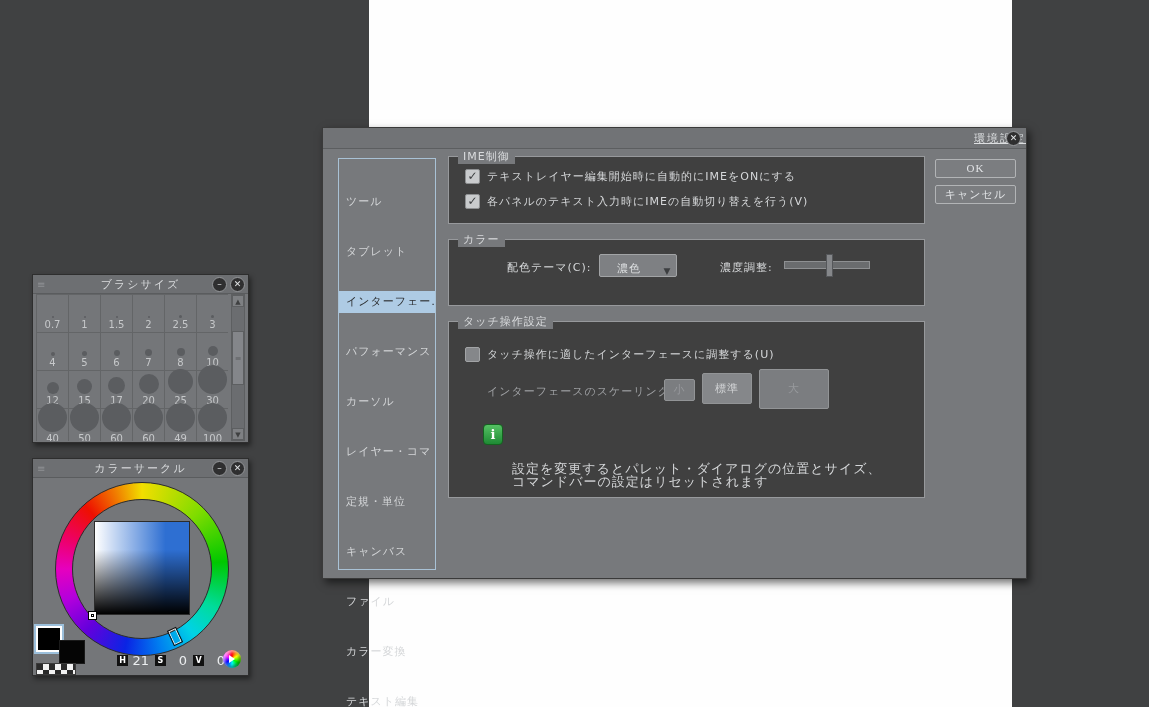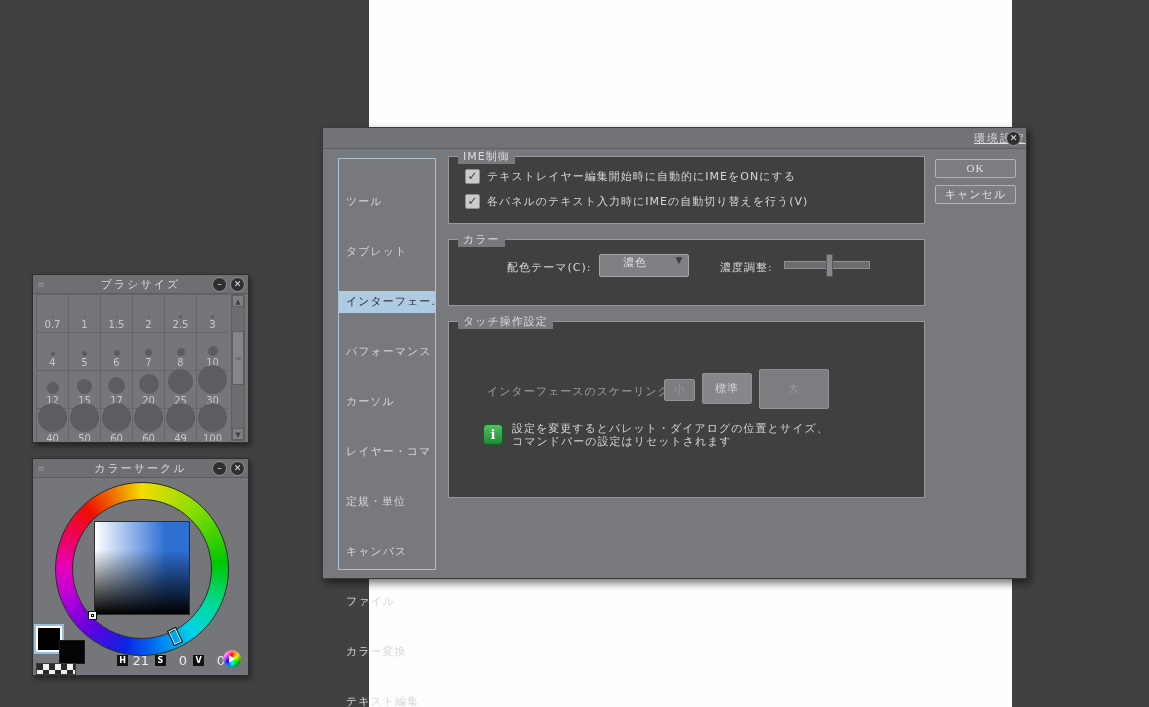--- a/index.html
+++ b/index.html
@@ -68,39 +68,39 @@
   .g-color{top:111px;height:67px;}
   .g-touch{top:193px;height:177px;}
 
   .chk-row{position:absolute;display:flex;align-items:center;gap:7px;}
   .checkbox{width:15px;height:15px;border-radius:2px;background:#c9cbcd;border:1px solid #8e9092;
     color:#3c3e40;font-size:12px;font-weight:bold;line-height:13px;text-align:center;cursor:pointer;flex:none;}
   .checkbox.unchecked{background:#85878a;border:1px solid #a2a4a6;}
   .chk-label{font-size:11px;color:#d5d7d9;letter-spacing:1px;}
 
   .field-label{font-size:11px;color:#d5d7d9;letter-spacing:1px;}
-  .dropdown{position:absolute;left:150px;top:14px;width:90px;height:23px;background:#7e8083;border:1px solid #a2a4a6;
-    border-radius:2px;display:flex;align-items:flex-start;cursor:pointer;}
+  .dropdown{position:absolute;left:150px;top:14px;width:78px;height:23px;background:#7e8083;border:1px solid #a2a4a6;
+    border-radius:2px;display:flex;align-items:flex-end;cursor:pointer;}
   .dd-value{flex:1;text-align:center;font-size:11px;color:#dcdee0;letter-spacing:1px;}
   .dd-arrow{width:18px;font-size:9px;color:#3c3e40;text-align:center;}
   .slider{position:absolute;left:335px;top:21px;width:86px;height:8px;background:#6a6c6e;border:1px solid #8e9092;cursor:pointer;}
   .slider-handle{position:absolute;left:41px;top:-8px;width:7px;height:23px;background:#85878a;border:1px solid #55575a;cursor:grab;}
 
   .scale-label{position:absolute;left:38px;top:62px;font-size:11px;color:#9fa1a4;letter-spacing:1px;}
   .scale-btn{position:absolute;background:#7b7d80;border:1px solid #929496;border-radius:2px;
     text-align:center;font-size:11px;color:#97999c;letter-spacing:1px;cursor:pointer;}
   .sb-small{left:215px;top:57px;width:31px;height:22px;line-height:20px;}
   .sb-std{left:253px;top:51px;width:50px;height:31px;line-height:29px;background:#85878a;color:#d2d4d6;}
   .sb-large{left:310px;top:47px;width:70px;height:40px;line-height:38px;}
 
   .info-row{position:absolute;left:34px;top:100px;display:flex;gap:9px;}
   .info-icon{width:20px;height:21px;border-radius:4px;flex:none;margin-top:2px;
     background:linear-gradient(#55c163,#1e8a34);border:1px solid #14621f;
     color:#fff;font-size:13px;font-weight:bold;font-family:"DejaVu Serif",serif;text-align:center;line-height:20px;}
-  .info-lines{font-size:11px;color:#d5d7d9;line-height:13px;letter-spacing:1px;}
+  .info-lines{font-size:13px;color:#d5d7d9;line-height:13px;letter-spacing:1px;margin-top:40px;}
 
   .dlg-btn{position:absolute;left:612px;width:81px;height:19px;background:#7b7d80;border:1px solid #b2b4b6;
     border-radius:2px;text-align:center;font-size:11px;color:#e2e4e6;line-height:17px;letter-spacing:1px;cursor:pointer;}
   .btn-ok{top:31px;font-family:Liberation Serif, serif;}
   .btn-cancel{top:57px;}
 </style>
 </head>
 <body>
 
 <div class="screen">
@@ -288,20 +288,24 @@
         <span class="dd-arrow">▼</span>
       </div>
       <span class="field-label" style="position:absolute;left:271px;top:20px;">濃度調整:</span>
       <div class="slider">
         <span class="slider-handle"></span>
       </div>
     </div>
 
     <div class="groupbox g-touch">
       <span class="gb-title">タッチ操作設定</span>
+      <div class="chk-row" style="left:16px;top:25px;">
+        <span class="checkbox unchecked"></span>
+        <span class="chk-label">タッチ操作に適したインターフェースに調整する(U)</span>
+      </div>
       <span class="scale-label">インターフェースのスケーリング:</span>
       <span class="scale-btn sb-small">小</span>
       <span class="scale-btn sb-std">標準</span>
       <span class="scale-btn sb-large">大</span>
       <div class="info-row">
         <span class="info-icon">i</span>
         <span class="info-lines">
           <span>設定を変更するとパレット・ダイアログの位置とサイズ、</span><br>
           <span>コマンドバーの設定はリセットされます</span><br>
         </span>

